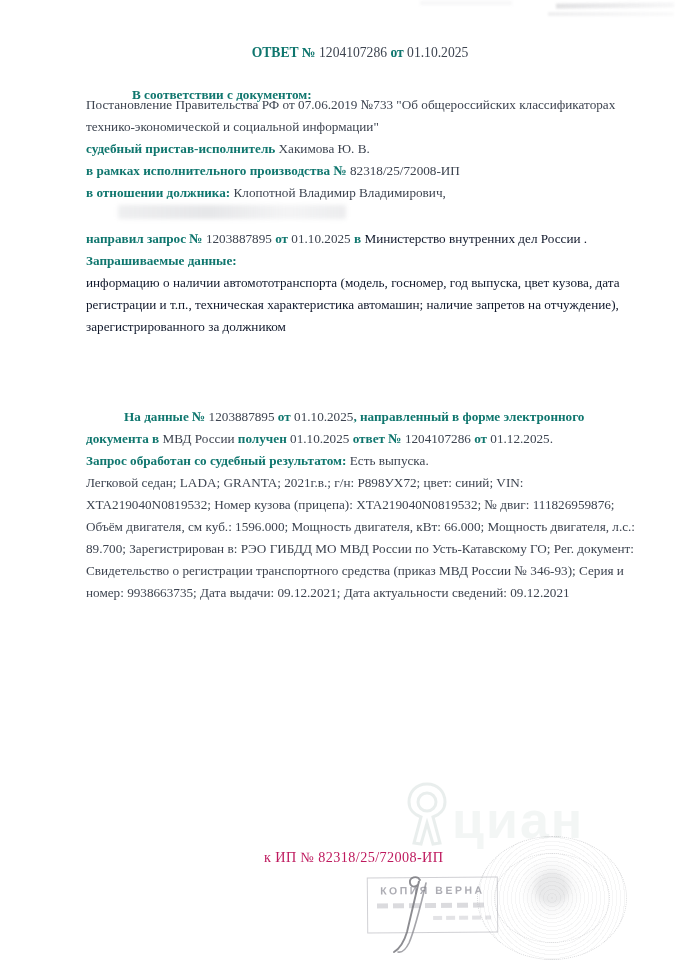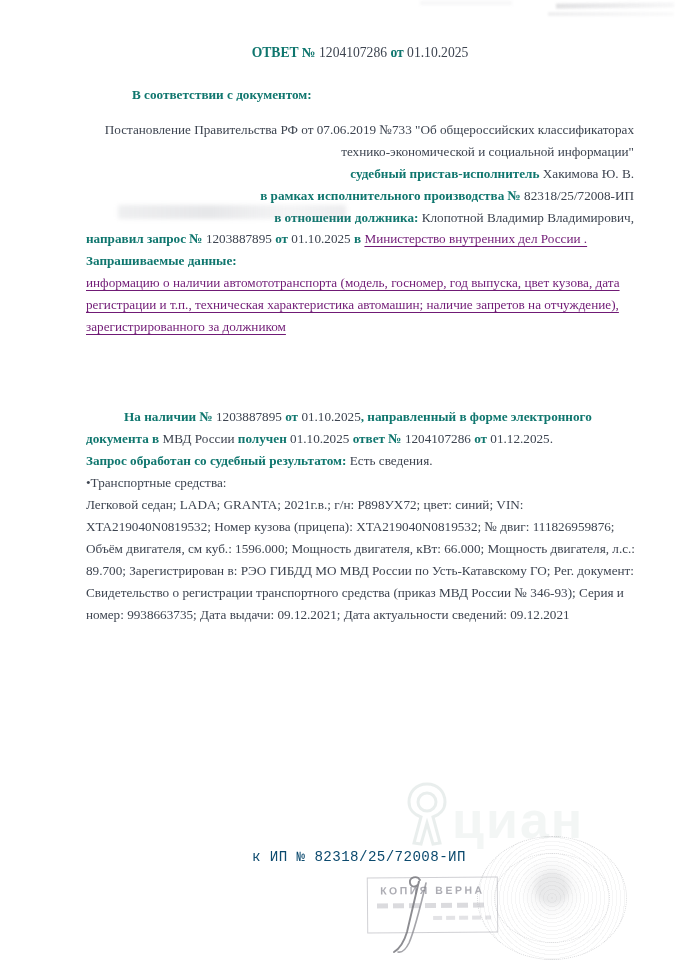--- a/index.html
+++ b/index.html
@@ -10,30 +10,30 @@
     background:#ffffff;
     overflow:hidden;
     font-family:"Liberation Serif","DejaVu Serif",serif;
     font-size:13.2px;
     color:#3d4450;
   }
   .abs{position:absolute;}
   .txt{line-height:22px;}
   .txt p{margin:0;}
   span.b{font-weight:bold;color:#0f766e;}
-  span.u{text-decoration:underline;text-underline-offset:3px;text-decoration-thickness:1px;color:#701a75;}
+  span.u{text-underline-offset:3px;text-decoration-thickness:1px;color:#0f172a;}
 
   .title-wrap{top:42px;left:86px;width:548px;text-align:center;font-size:13.6px;}
   .p-heading{top:84px;left:86px;width:548px;padding-left:46px;box-sizing:border-box;}
-  .block-party{top:119px;left:86px;width:548px;text-align:right;}
+  .block-party{top:94px;left:86px;width:548px;}
   .block-request{top:228px;left:86px;width:548px;}
   .block-response{top:406px;left:86px;width:552px;}
   .indent38{text-indent:38px;}
 
-  .footer-ip{top:849px;left:252px;font-size:14.2px;color:#0c4a6e;letter-spacing:.4px;font-family:Liberation Mono, monospace;}
+  .footer-ip{top:849px;left:264px;font-size:14.2px;color:#be185d;letter-spacing:.4px;}
 
   
   .smudge-redact{
     top:205px;left:118px;width:228px;height:14px;
     background:linear-gradient(90deg,rgba(150,153,162,.16),rgba(150,153,162,.24) 40%,rgba(150,153,162,.10) 75%,rgba(150,153,162,.18));
     filter:blur(2.2px);border-radius:2px;
   }
 
   
   .streak1{top:3px;left:556px;width:118px;height:5px;background:linear-gradient(90deg,rgba(150,150,156,.28),rgba(180,180,186,.10));filter:blur(1px);transform:rotate(-.6deg);}
@@ -112,23 +112,22 @@
 
   <div class="abs smudge-redact"></div>
 
   <div class="abs block-request txt">
     <p><span class="b">направил запрос № </span><span>1203887895 </span><span class="b">от </span><span>01.10.2025 </span><span class="b">в </span><span class="u">Министерство внутренних дел России .</span></p>
     <p><span class="b">Запрашиваемые данные:</span></p>
     <p><span class="u">информацию о наличии автомототранспорта (модель, госномер, год выпуска, цвет кузова, дата регистрации и т.п., техническая характеристика автомашин; наличие запретов на отчуждение), зарегистрированного за должником</span></p>
   </div>
 
   <div class="abs block-response txt">
-    <p class="indent38"><span class="b">На наличии № </span><span>1203887895 </span><span class="b">от </span><span>01.10.2025</span><span class="b">, направленный в форме электронного документа в </span><span>МВД России </span><span class="b">получен </span><span>01.10.2025 </span><span class="b">ответ № </span><span>1204107286 </span><span class="b">от </span><span>01.12.2025.</span></p>
-    <p><span class="b">Запрос обработан со судебный результатом:</span><span>  Есть сведения.</span></p>
-    <p><span>•Транспортные средства:</span></p>
+    <p class="indent38"><span class="b">На данные № </span><span>1203887895 </span><span class="b">от </span><span>01.10.2025</span><span class="b">, направленный в форме электронного документа в </span><span>МВД России </span><span class="b">получен </span><span>01.10.2025 </span><span class="b">ответ № </span><span>1204107286 </span><span class="b">от </span><span>01.12.2025.</span></p>
+    <p><span class="b">Запрос обработан со судебный результатом:</span><span>  Есть выпуска.</span></p>
     <p><span>Легковой седан; LADA; GRANTA; 2021г.в.; г/н: Р898УХ72; цвет: синий; VIN: XTA219040N0819532; Номер кузова (прицепа): XTA219040N0819532; № двиг: 111826959876; Объём двигателя, см куб.: 1596.000; Мощность двигателя, кВт: 66.000; Мощность двигателя, л.с.: 89.700; Зарегистрирован в: РЭО ГИБДД МО МВД России по Усть-Катавскому ГО; Рег. документ: Свидетельство о регистрации транспортного средства (приказ МВД России № 346-93); Серия и номер: 9938663735; Дата выдачи: 09.12.2021; Дата актуальности сведений: 09.12.2021</span></p>
   </div>
 
   <div class="abs footer-ip">к ИП № 82318/25/72008-ИП</div>
 
   <svg class="abs wm-pin" viewBox="0 0 46 66">
     <path d="M23 3 C12 3 5 11 5 21 C5 29 11 34 17 36 L10 62 L17 63 L23 42 L29 63 L36 62 L29 36 C35 34 41 29 41 21 C41 11 34 3 23 3 Z M23 12 C28 12 32 16 32 21 C32 26 28 30 23 30 C18 30 14 26 14 21 C14 16 18 12 23 12 Z" fill="none" stroke="rgba(148,170,164,.9)" stroke-width="3"></path>
   </svg>
   <div class="abs wm-text">циан</div>
 

